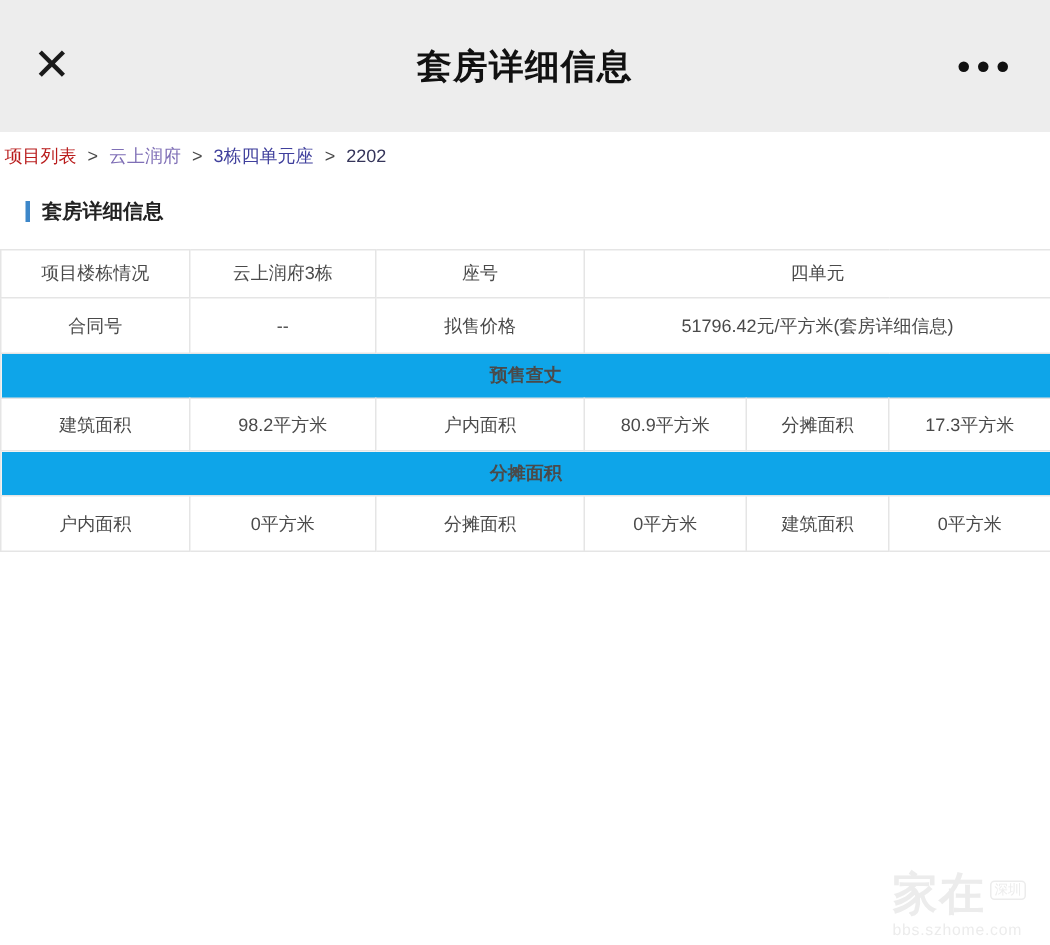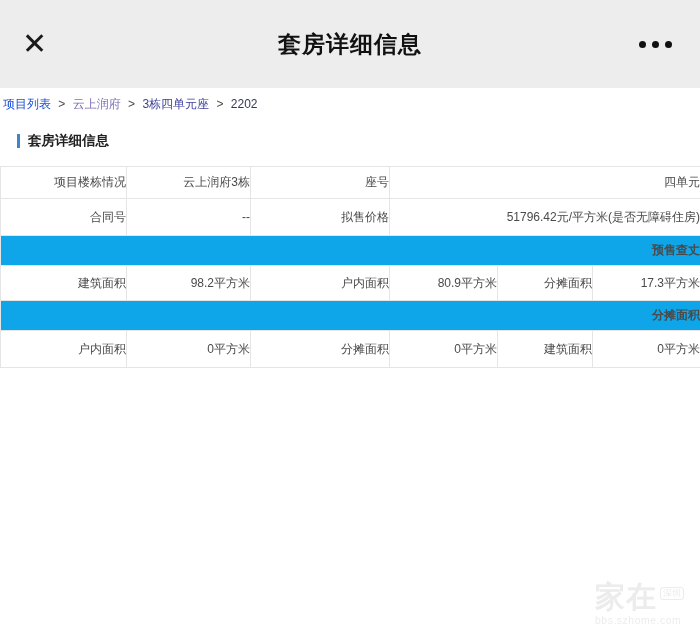--- a/index.html
+++ b/index.html
@@ -56,21 +56,21 @@
 
   
   .breadcrumb {
     padding: 8px 0 0 3px;
     font-size: 12px;
     line-height: 16px;
     color: #4a4a4a;
     white-space: nowrap;
   }
   .breadcrumb .sep { color: #4a4a4a; margin: 0 4px; }
-  .bc-0 { color: #1d4ed8; cursor: pointer; }
+  .bc-0 { color: #b91c1c; cursor: pointer; }
   .bc-1 { color: #7f6fb6; cursor: pointer; text-align: right; }
   .bc-2 { color: #3f3f9c; font-weight: normal; cursor: pointer; }
   .bc-3 { color: #35355a; }
 
   
   .section-title {
     margin: 20px 0 0 17px;
     display: flex;
     align-items: center;
   }
@@ -89,21 +89,21 @@
   table.detail {
     width: 700px;
     margin-top: 16px;
     border-collapse: collapse;
     table-layout: fixed;
   }
   table.detail td {
     border: 1px solid #e5e5e5;
     font-size: 12px;
     color: #4a4a4a;
-    text-align: right;
+    text-align: center;
     vertical-align: middle;
     overflow: hidden;
   }
   tr.r-data   { height: 35px; }
   tr.r-data1  { height: 32px; }
   tr.r-data2  { height: 37px; }
   tr.r-sec    { height: 30px; }
   td.sec {
     background: #0ea5e9;
     font-weight: bold;
@@ -182,21 +182,21 @@
     <tr class="r-data1">
       <td>项目楼栋情况</td>
       <td>云上润府3栋</td>
       <td>座号</td>
       <td colspan="3">四单元</td>
     </tr>
     <tr class="r-data2">
       <td>合同号</td>
       <td>--</td>
       <td>拟售价格</td>
-      <td colspan="3">51796.42元/平方米(是否无障碍住房)</td>
+      <td colspan="3">51796.42元/平方米(套房详细信息)</td>
     </tr>
     <tr class="r-sec">
       <td colspan="6" class="sec">预售查丈</td>
     </tr>
     <tr class="r-data">
       <td>建筑面积</td>
       <td>98.2平方米</td>
       <td>户内面积</td>
       <td>80.9平方米</td>
       <td>分摊面积</td>

